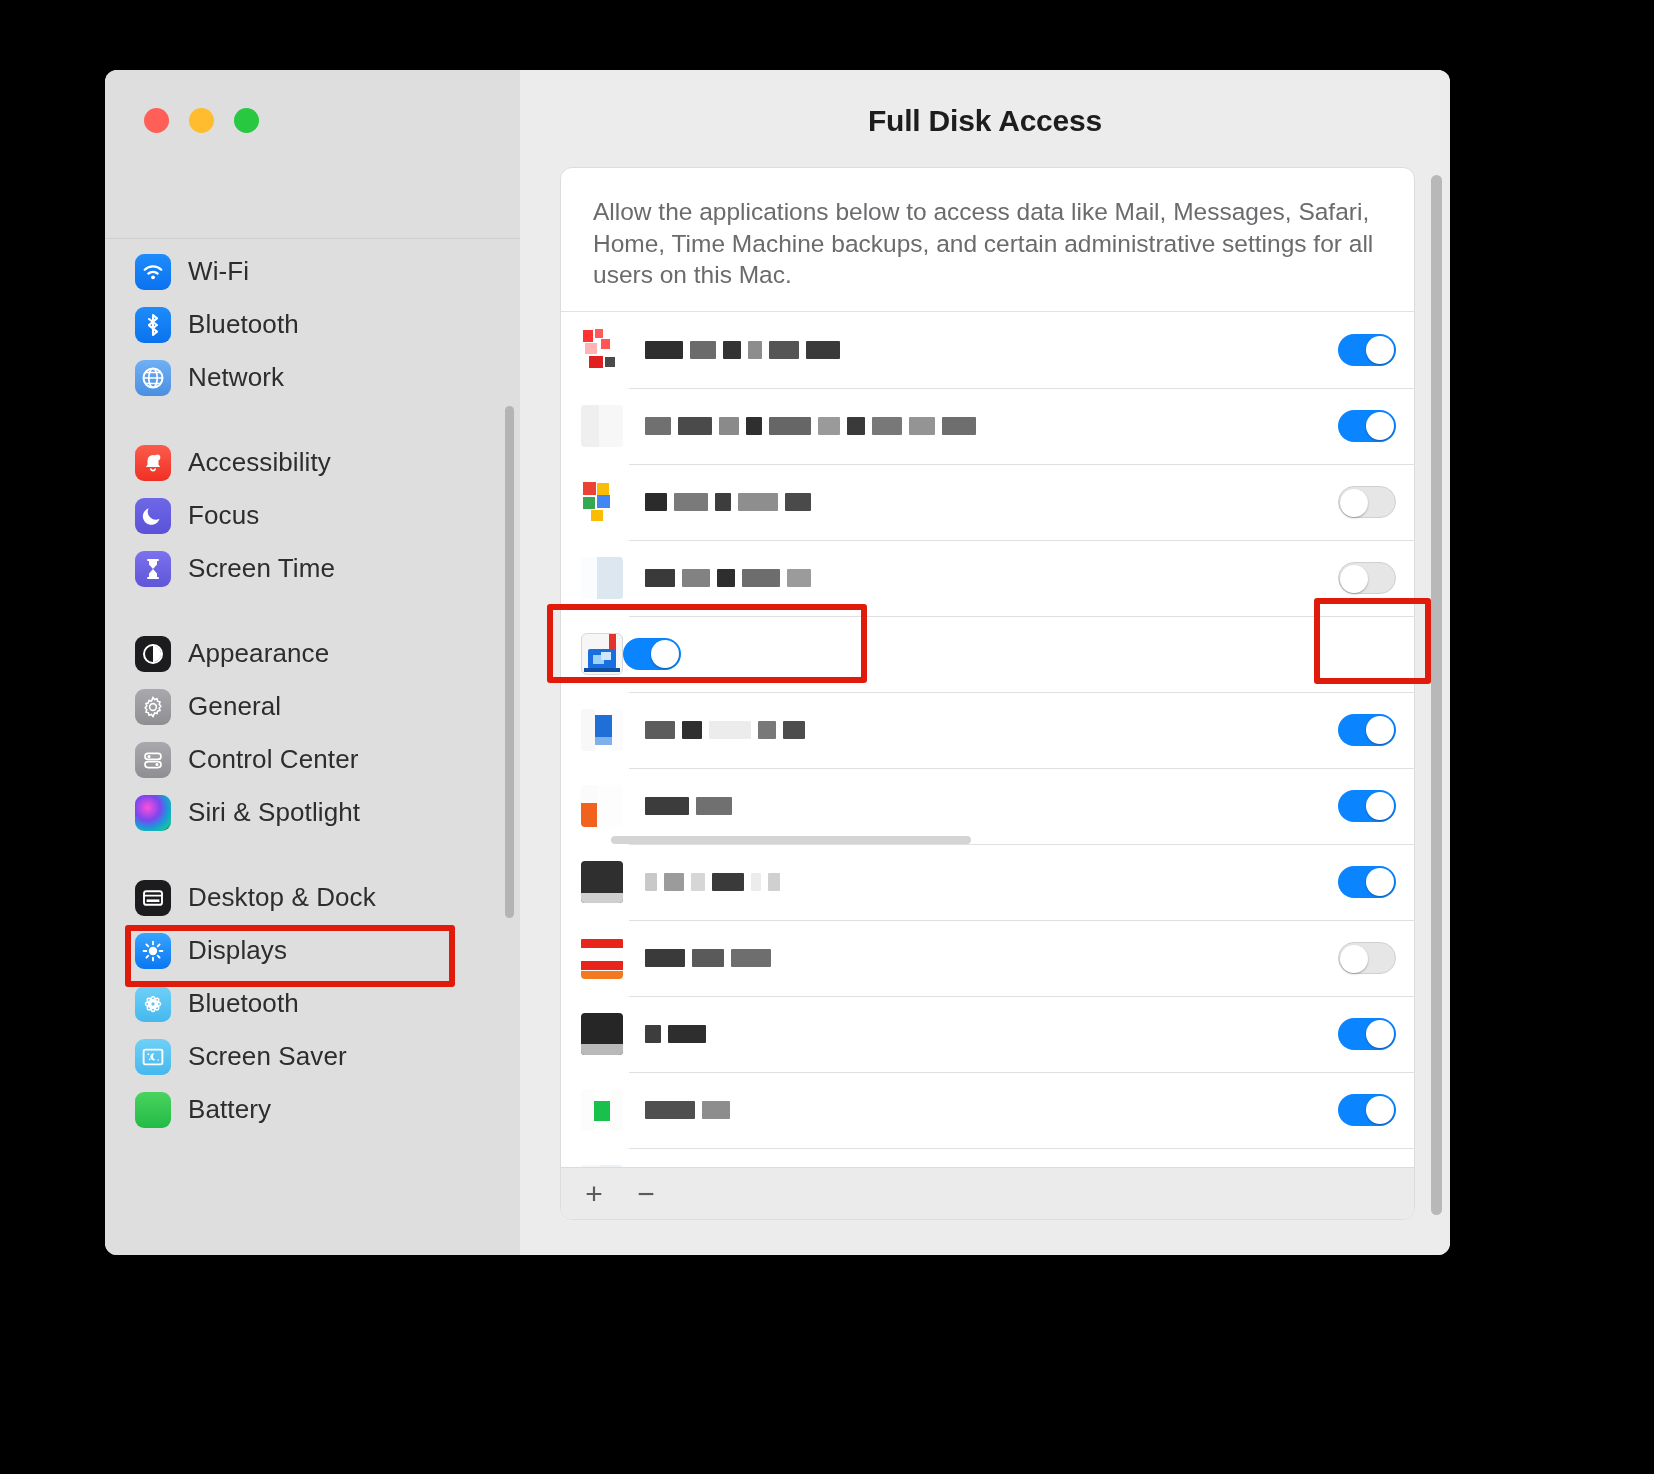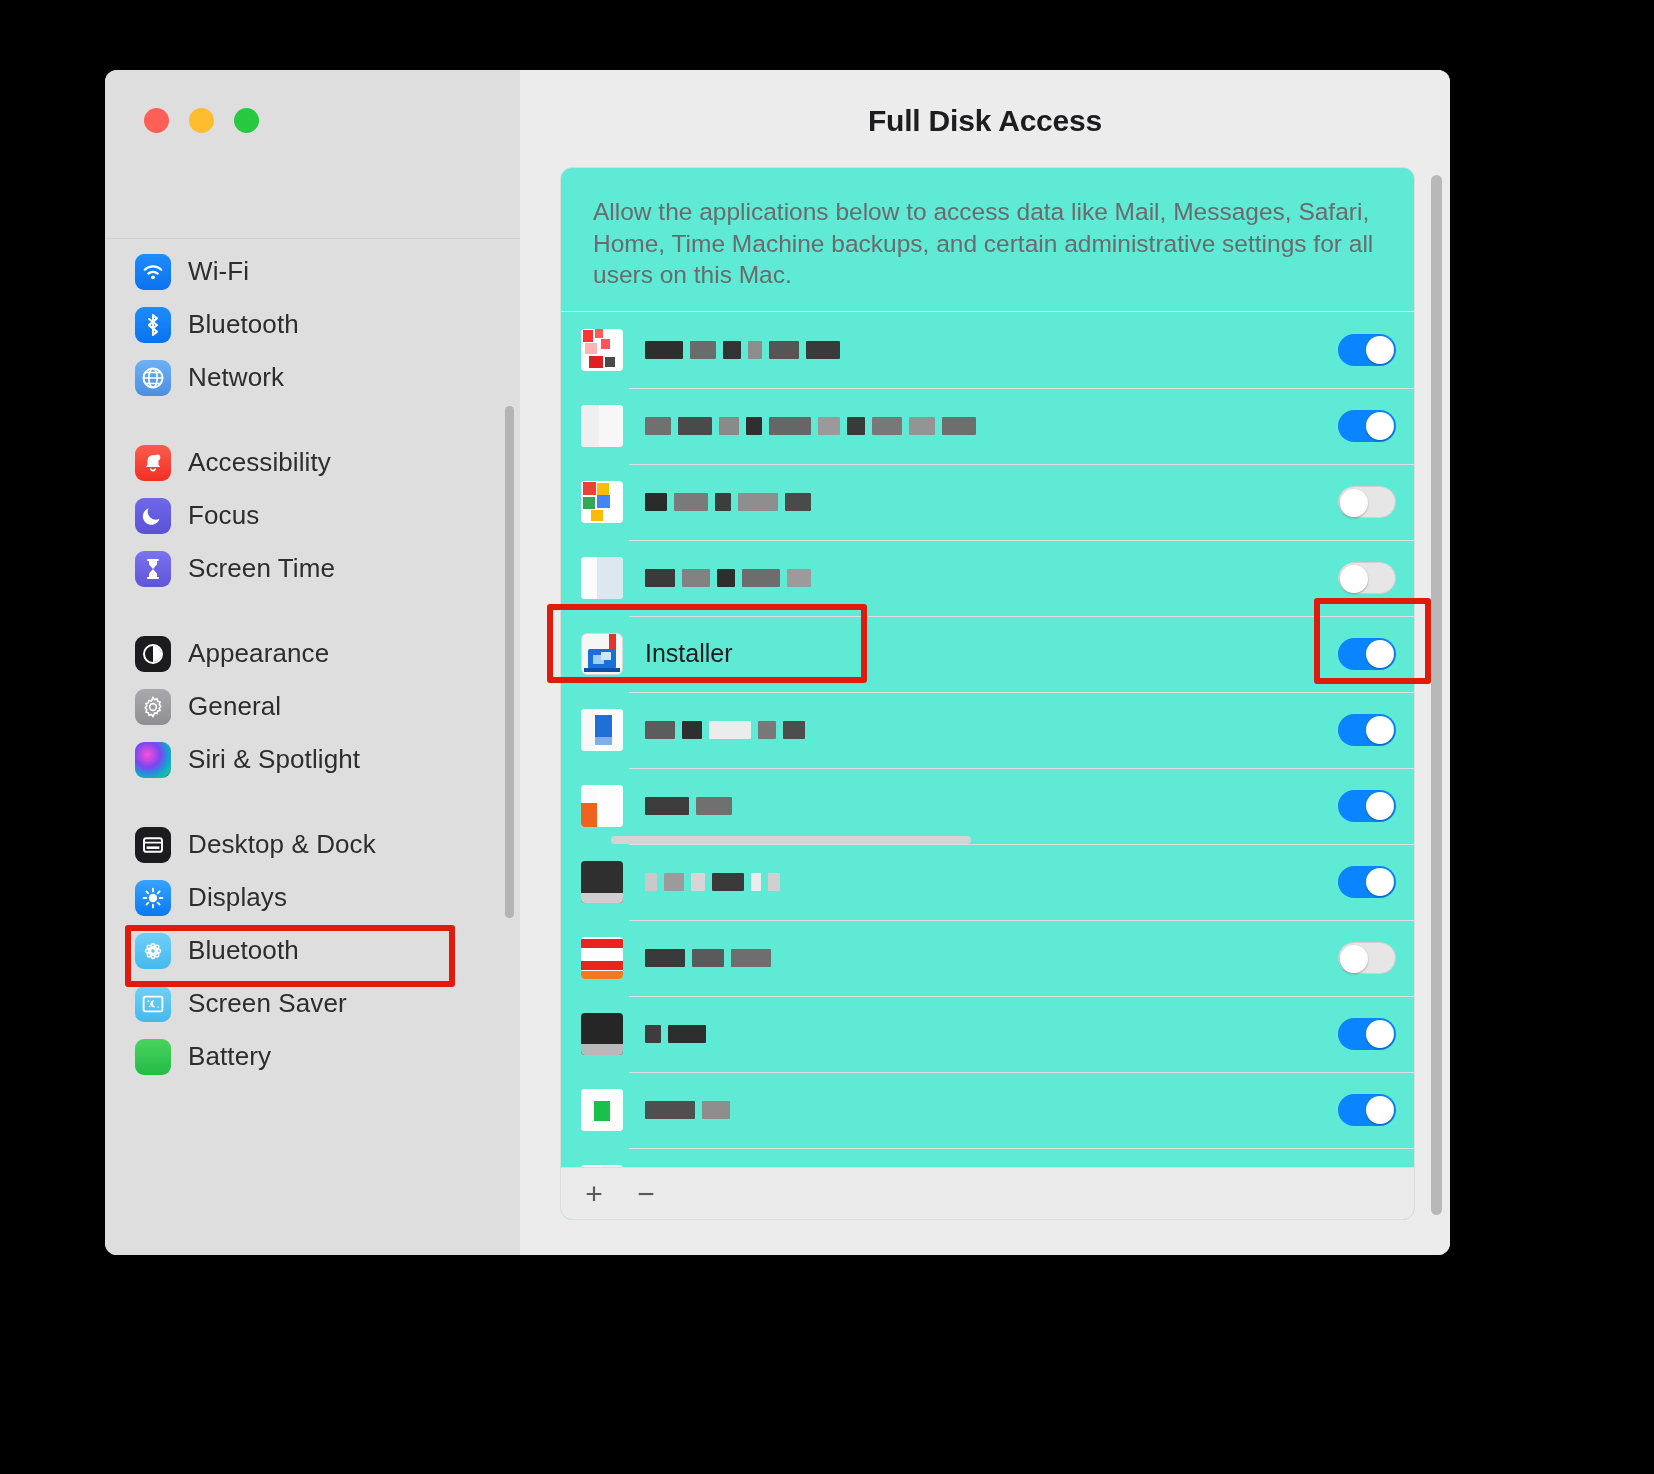--- a/index.html
+++ b/index.html
@@ -129,21 +129,21 @@
     letter-spacing: -0.2px;
   }
 
   .card {
     position: absolute;
     left: 40px; top: 97px;
     width: 855px;
     height: 1053px;
     border: 1px solid #dcdcdc;
     border-radius: 12px;
-    background: #5eead4;
+    background: #ffffff;
     overflow: hidden;
   }
   .card-desc {
     padding: 28px 32px 20px 32px;
     font-size: 24.5px;
     line-height: 1.29;
     color: #6b6b6e;
   }
 
   .list-wrap {
@@ -348,20 +348,31 @@
           <div class="nav-label">Appearance</div>
         </div>
         <div class="nav-item">
           <div class="nav-icon bg-general">
             <svg width="24" height="24" viewBox="0 0 24 24">
                 <path d="M12 2.6l1.6 1.9 2.4-.7.6 2.4 2.4.8-.8 2.3 1.6 1.9-1.6 1.9.8 2.3-2.4.8-.6 2.4-2.4-.7L12 21.4l-1.6-1.9-2.4.7-.6-2.4-2.4-.8.8-2.3-1.6-1.9 1.6-1.9-.8-2.3 2.4-.8.6-2.4 2.4.7z" stroke="#fff" stroke-width="1.6" fill="none"></path>
                 <circle cx="12" cy="12" r="3.4" stroke="#fff" stroke-width="1.6" fill="none"></circle>
               </svg>
           </div>
           <div class="nav-label">General</div>
+        </div>
+        <div class="nav-item">
+          <div class="nav-icon bg-control">
+            <svg width="24" height="24" viewBox="0 0 24 24">
+                <rect x="4" y="5.4" width="16" height="6" rx="3" stroke="#fff" stroke-width="1.7" fill="none"></rect>
+                <circle cx="8" cy="8.4" r="1.5" fill="#fff"></circle>
+                <rect x="4" y="13.6" width="16" height="6" rx="3" stroke="#fff" stroke-width="1.7" fill="none"></rect>
+                <circle cx="16" cy="16.6" r="1.5" fill="#fff"></circle>
+              </svg>
+          </div>
+          <div class="nav-label">Control Center</div>
         </div>
         <div class="nav-item">
           <div class="nav-icon bg-siri"></div>
           <div class="nav-label">Siri &amp; Spotlight</div>
         </div>
       </div>
 
       <div class="nav-gap"></div>
 
       <div class="nav-group">
@@ -522,21 +533,20 @@
         </div>
 
         <div class="row">
           <div class="row-icon" style="background:#f6f6f6;border:1px solid #d8d8d8;border-radius:6px;">
             <div style="position:absolute;right:6px;top:0;width:7px;height:17px;background:#e5332a;"></div>
             <div style="position:absolute;left:6px;bottom:5px;width:28px;height:20px;background:#1a6fe0;border-radius:2px;"></div>
             <div style="position:absolute;left:11px;bottom:10px;width:11px;height:9px;background:#9fd0fb;"></div>
             <div style="position:absolute;left:19px;bottom:14px;width:10px;height:8px;background:#cfe6fd;"></div>
             <div style="position:absolute;left:2px;bottom:2px;width:36px;height:4px;background:#0f4fa8;"></div>
           </div>
-          <div class="row-name">Installer</div>
           <div class="toggle on">
               <div class="knob"></div>
             </div>
         </div>
 
         <div class="row">
           <div class="row-icon" style="background:#fff;">
             <div style="position:absolute;left:0;top:0;width:14px;height:42px;background:#f8f8f8;"></div>
             <div style="position:absolute;left:14px;top:6px;width:17px;height:22px;background:#1f6fd6;"></div>
             <div style="position:absolute;left:14px;top:28px;width:17px;height:8px;background:#7fb0ea;"></div>

